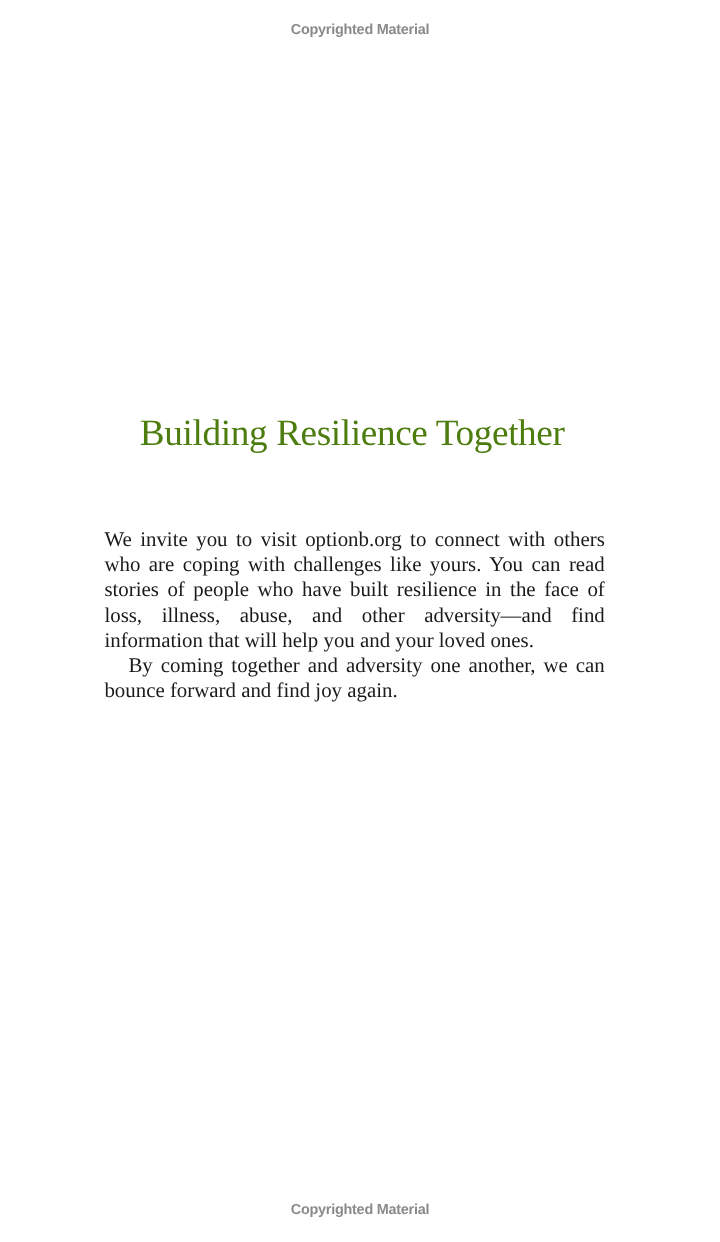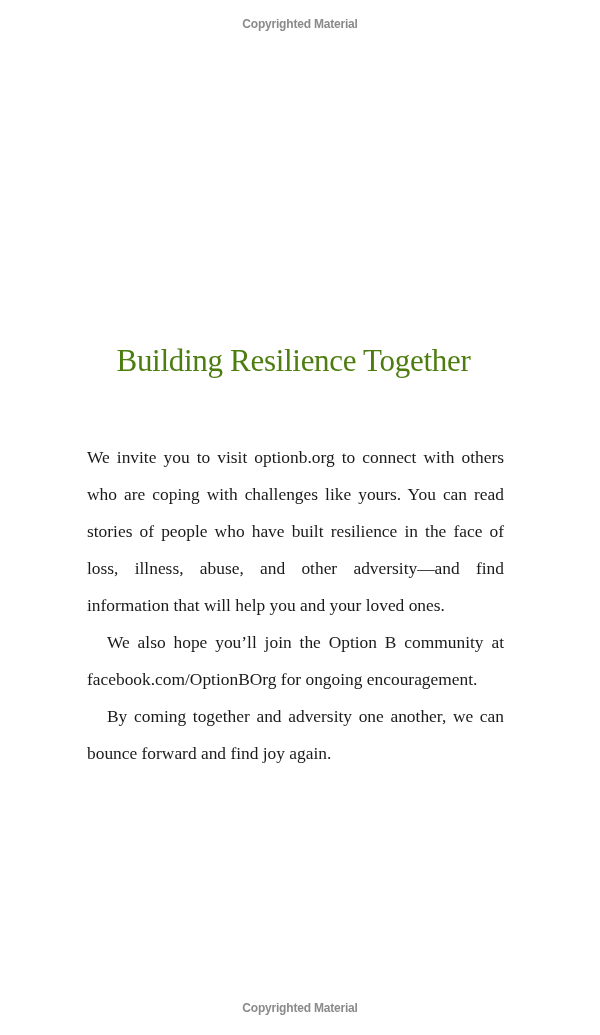--- a/index.html
+++ b/index.html
@@ -12,32 +12,31 @@
     .wm-top { top: 17px; }
     .wm-bottom { top: 1001px; }
     .title {
       position: absolute; top: 322px; left: 0; width: 539px; text-align: center;
       font-family: "DejaVu Serif", serif; font-size: 28px; color: #4d7c0f;
       letter-spacing: -0.3px; font-weight: normal;
       font-family: "Liberation Serif", serif; font-size: 31px; margin-left: 24px;
     }
     .body {
       position: absolute; top: 439px; left: 87px; width: 417px;
-      font-family: "Liberation Serif", serif; font-size: 17.4px; line-height: 37px;
+      font-family: "Liberation Serif", serif; font-size: 17.4px; line-height: 21px;
       color: #1a1a1a; text-align: justify;
     }
     .body p { margin: 0; }
     .body p.indent { text-indent: 20px; }
   </style>
 </head>
 <body>
 
 <div class="watermark wm-top">Copyrighted Material</div>
 
 <h1 class="title">Building Resilience Together</h1>
 
 <div class="body">
   <p>We invite you to visit optionb.org to connect with others who are coping with challenges like yours. You can read stories of people who have built resilience in the face of loss, illness, abuse, and other adversity—and find information that will help you and your loved ones.</p>
-  <p class="indent">We also hope you’ll join the Option B community at facebook.com/OptionBOrg for ongoing encouragement.</p>
   <p class="indent">By coming together and adversity one another, we can bounce forward and find joy again.</p>
 </div>
 
 <div class="watermark wm-bottom">Copyrighted Material</div>
 
 </body></html>

